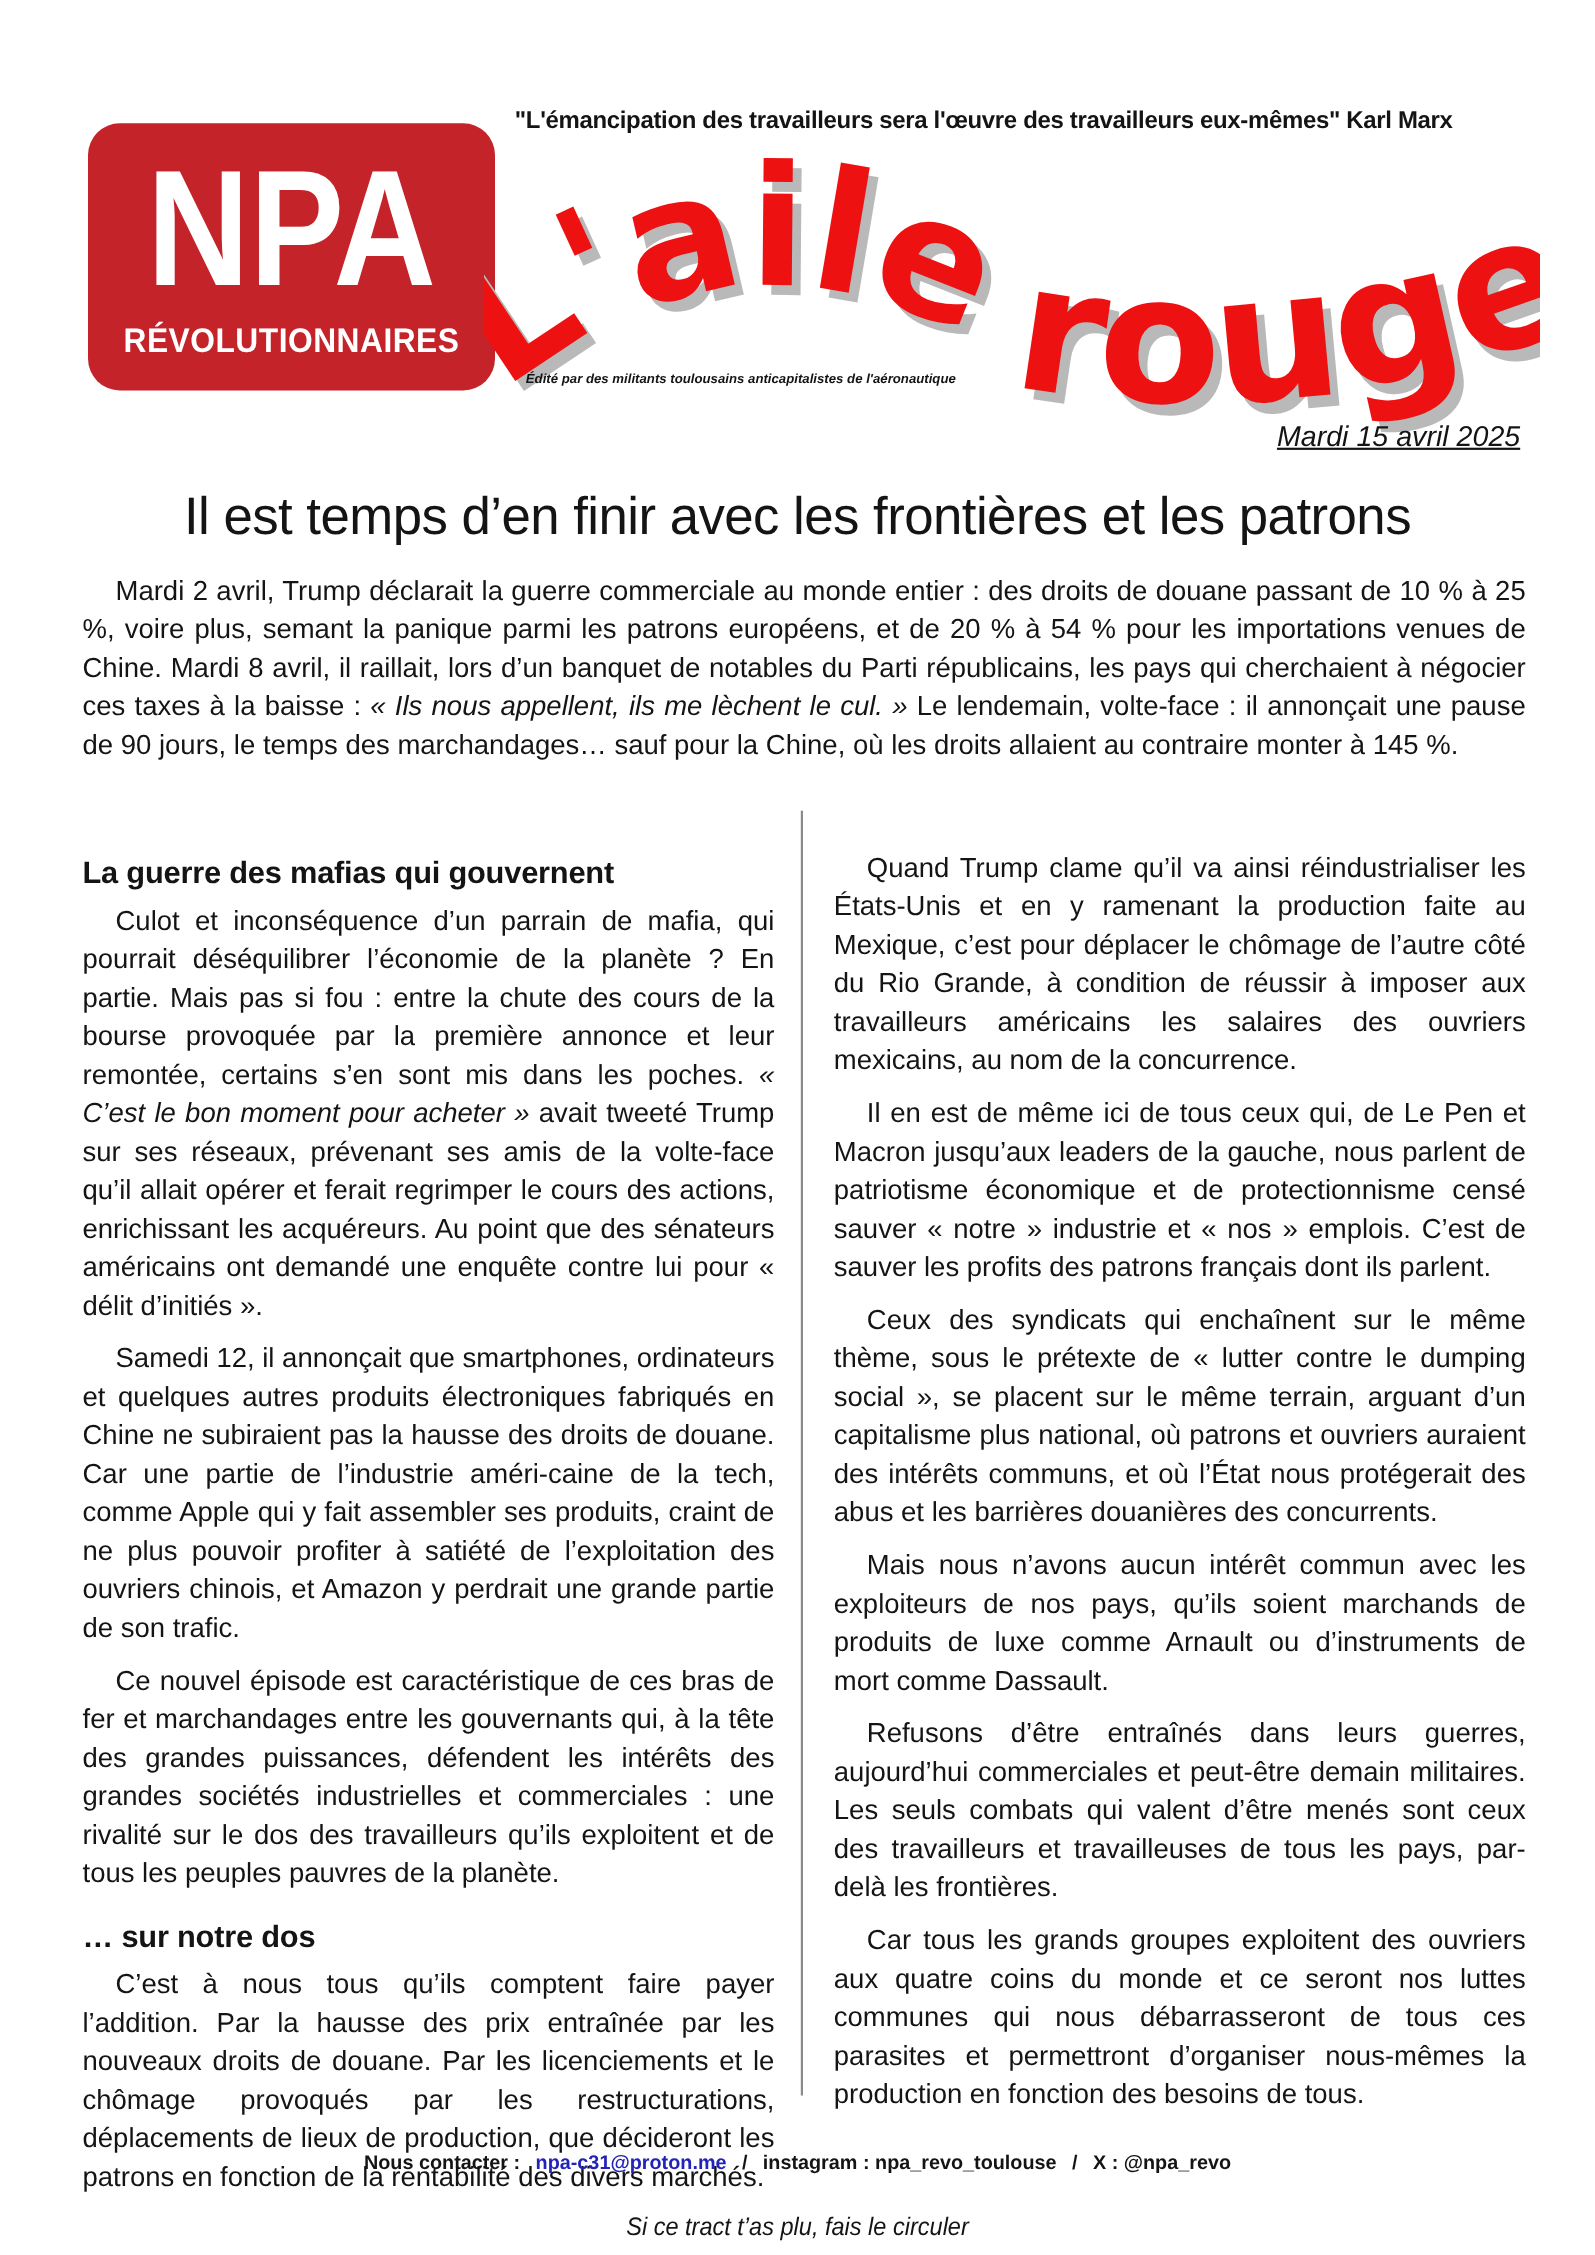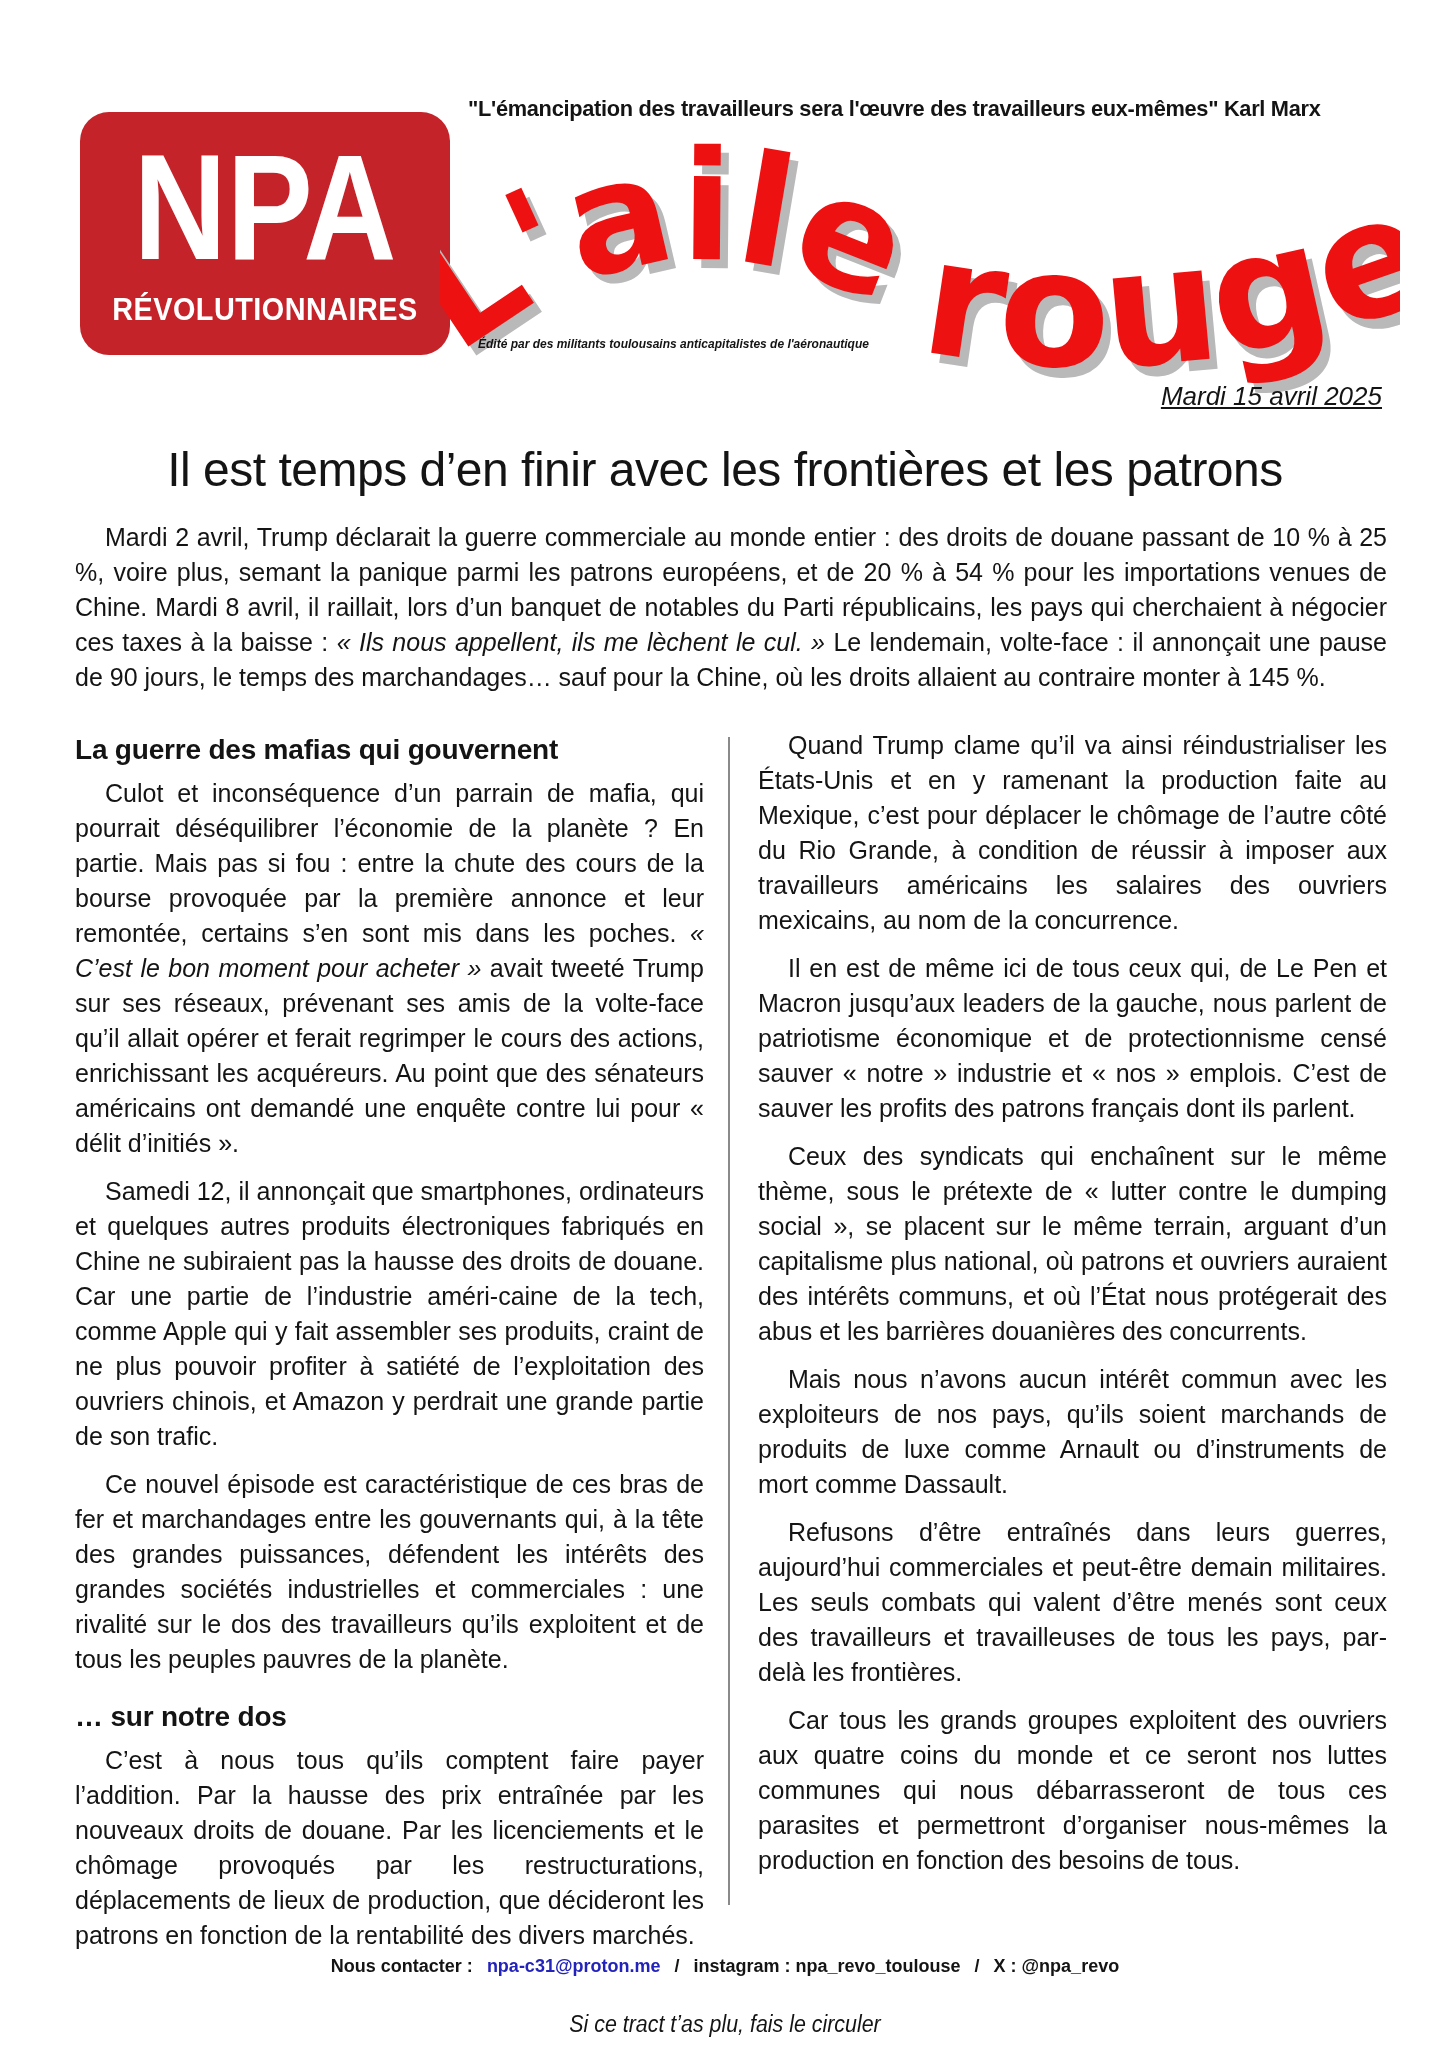--- a/index.html
+++ b/index.html
@@ -41,21 +41,21 @@
     position:absolute; left:0; top:442px; width:100%; margin:0;
     text-align:center; font-size:48px; font-weight:normal; letter-spacing:-0.5px;
   }
   .intro {
     position:absolute; left:75px; top:520px; width:1312px; margin:0;
     font-size:25px; line-height:35px; text-align:justify; text-indent:30px;
   }
   .q-italic { font-style:italic;margin-top:25px; }
 
   
-  .columns { position:absolute; left:75px; top:728px; width:1312px; display:flex; column-gap:54px; }
+  .columns { position:absolute; left:75px; top:772px; width:1312px; display:flex; column-gap:54px; }
   .col { width:629px; font-size:25px; line-height:35px; text-align:justify; }
   .col p { margin:0 0 13px 0; text-indent:30px; }
   .col h2 { font-size:28px; font-weight:bold; margin:22px 0 9px 0; text-indent:0; text-align:left; letter-spacing:-0.2px; }
   .col h2.first { margin-top:4px; }
   .column-divider { position:absolute; left:728px; top:737px; width:2px; height:1168px; background:#8a8a8a; }
 
   
   .contact-line {
     position:absolute; left:0; top:1956px; width:100%;
     text-align:center; font-weight:bold; font-size:18px;

